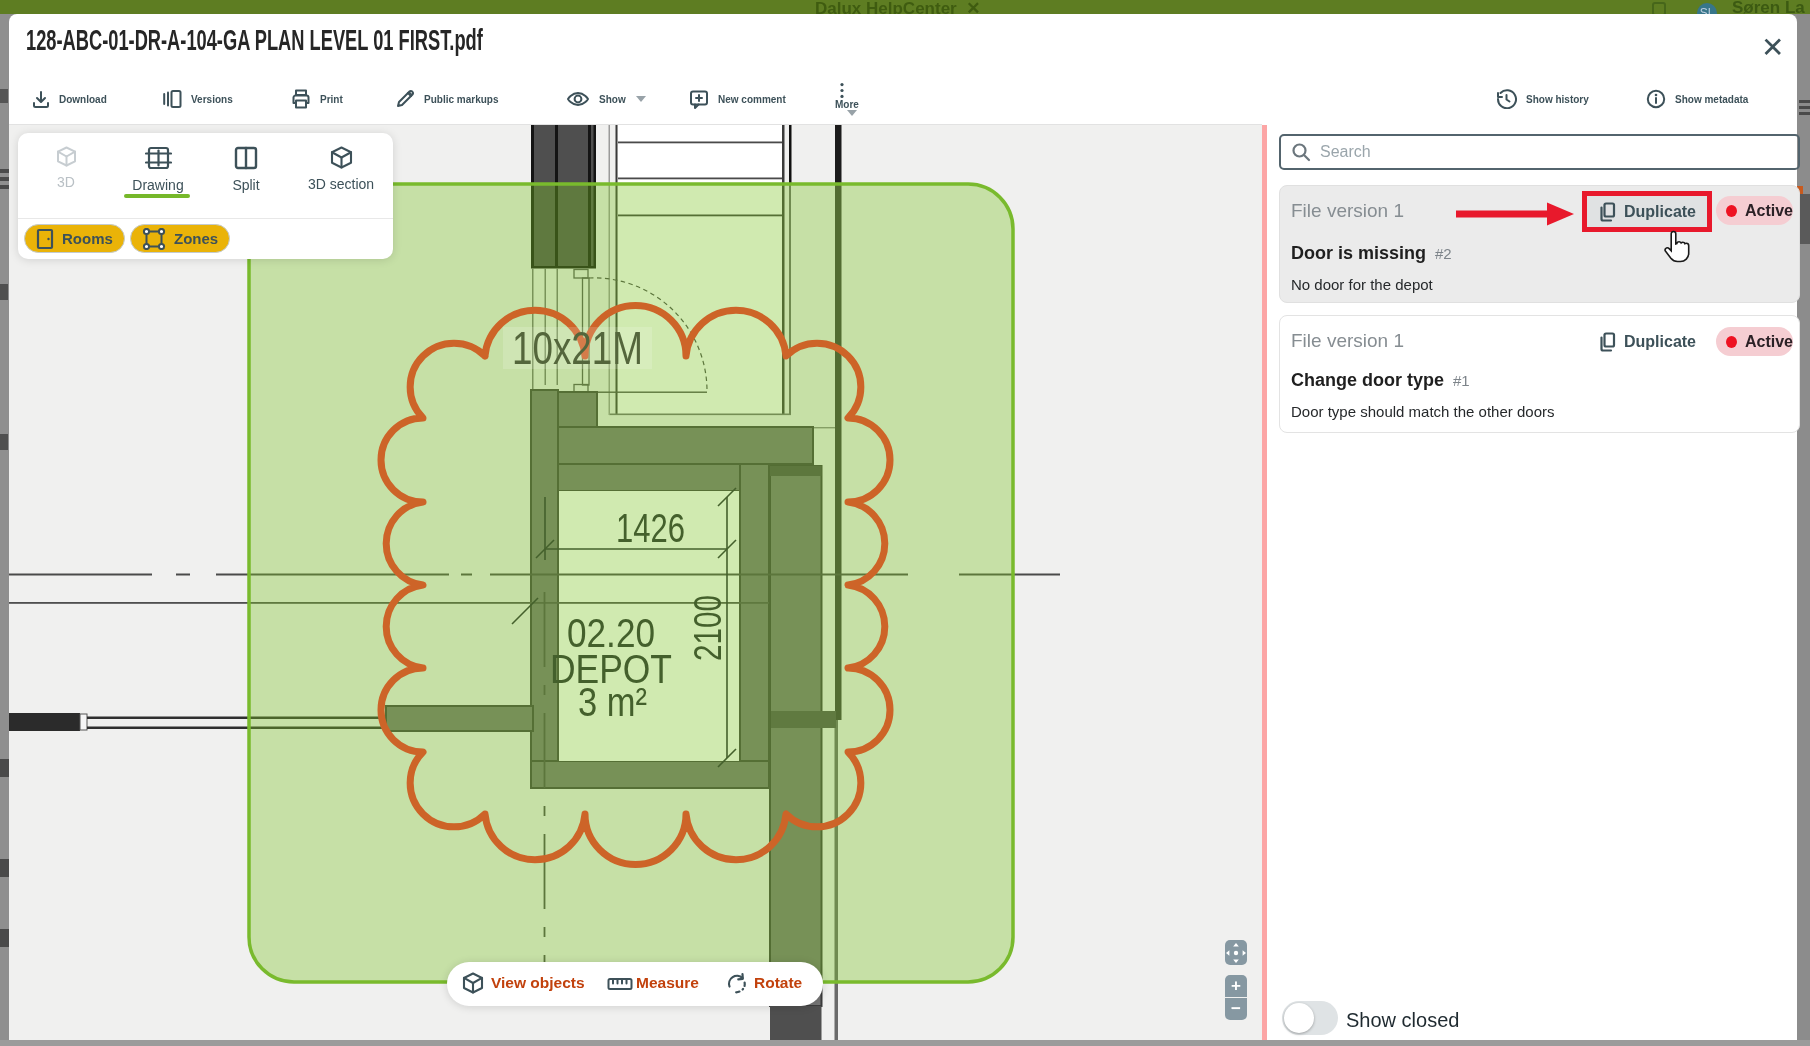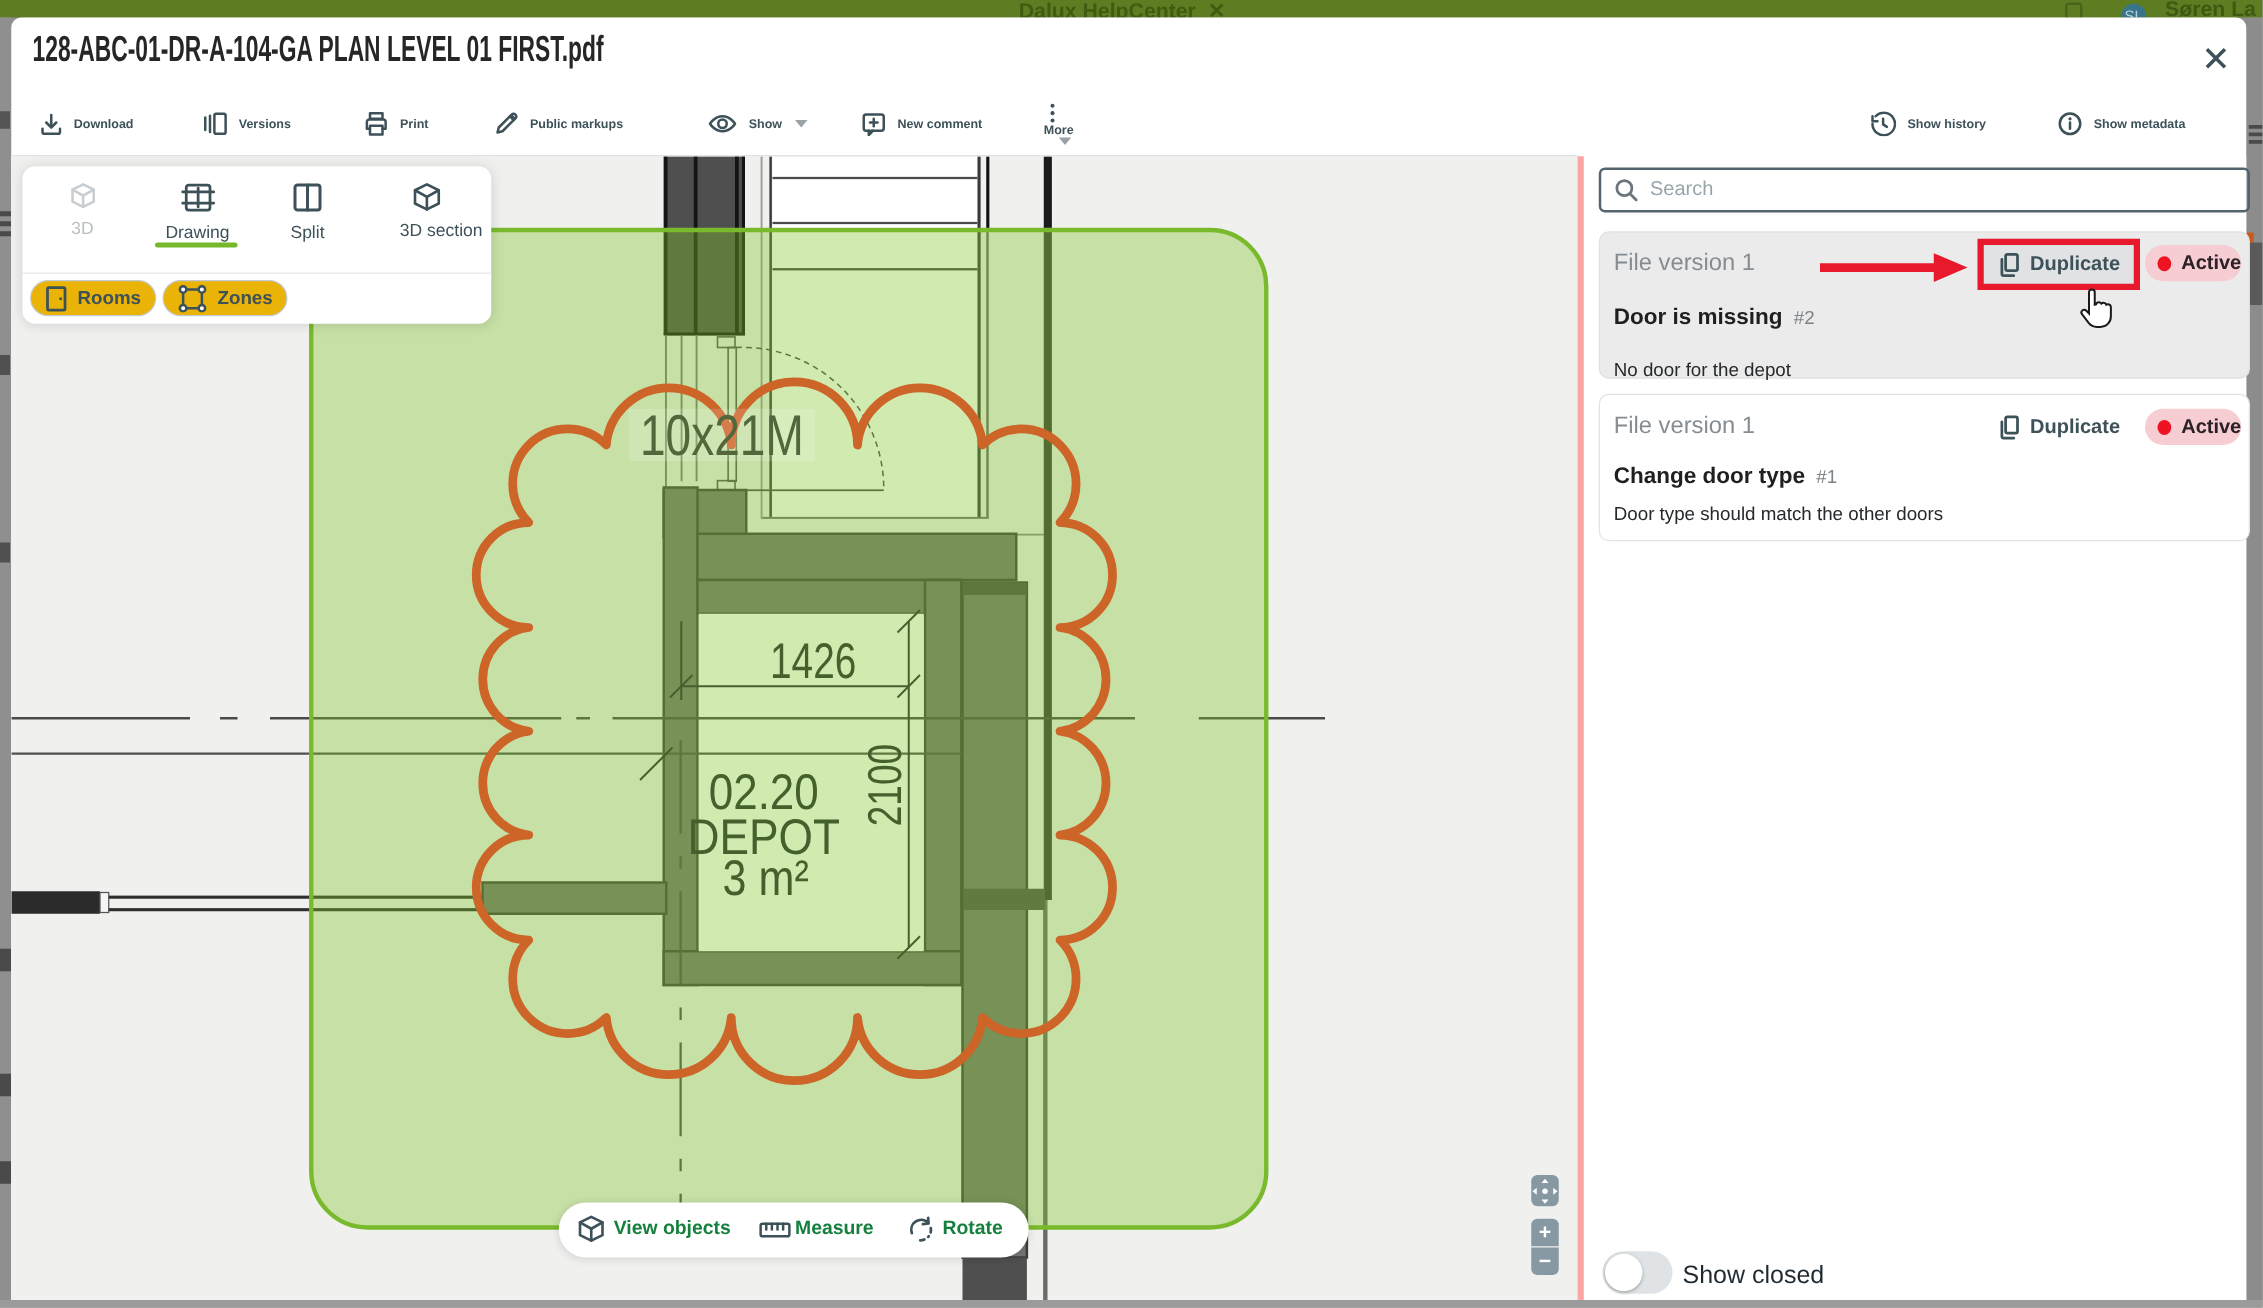--- a/index.html
+++ b/index.html
@@ -15,21 +15,21 @@
 .caret { width:0; height:0; border-left:5.5px solid transparent; border-right:5.5px solid transparent; border-top:6.5px solid #98a2a8; margin-left:10px; }
 #vsep { left:0; top:110px; width:1253px; height:1px; background:#e2e2e2; z-index:12;}
 #viewer { left:0; top:111px; width:1253px; height:915px; background:#f0f0ef; overflow:hidden; }
 #sidebar { left:1253px; top:111px; width:535px; height:915px; background:#ffffff; border-left:5px solid #fca5a5; }
 #plansvg { position:absolute; left:0; top:0; }
 #leftpanel { left:9px; top:8px; width:375px; height:126px; background:#fff; border-radius:10px; box-shadow:0 1px 10px rgba(0,0,0,0.13); z-index:5; }
 .tab { position:absolute; top:13px; width:90px; text-align:center; font-size:14px; color:#3d5159; }
 .tab svg { display:block; margin:0 auto 7px; }
 .pill { position:absolute; top:91px; height:29px; border:1px solid #c3cbd0; border-radius:15px; display:inline-flex; align-items:center; padding:0 11px; font-size:15px; font-weight:700; color:#3d5159; background:#eab308; }
 .pill svg { margin-right:8px; }
-#btoolbar { left:438px; top:837px; width:376px; height:44px; background:#fff; border-radius:22px; box-shadow:0 1px 8px rgba(0,0,0,0.14); z-index:5; color:#15803d; font-size:15.5px; font-weight:700; }
+#btoolbar { left:438px; top:837px; width:376px; height:44px; background:#fff; border-radius:22px; box-shadow:0 1px 8px rgba(0,0,0,0.14); z-index:5; color:#c2410c; font-size:15.5px; font-weight:700; }
 #btoolbar svg { margin-right:9px; }
 .zbtn { position:absolute; left:1216px; width:22px; background:#8698a2; color:#fff; border-radius:5px; text-align:center; font-weight:700; z-index:5; display:flex; align-items:center; justify-content:center;}
 #searchbox { left:12px; top:9px; width:521px; height:36px; border:2px solid #53646d; border-radius:5px; display:flex; align-items:center; padding:0 10px; }
 #searchbox span { color:#9aa5ab; font-size:16px; margin-left:9px; }
 .card { position:absolute; left:12px; width:521px; height:118px; border-radius:8px; }
 .filever { position:absolute; left:11px; top:14px; font-size:19px; color:#868d92; }
 .dupbtn { position:absolute; display:flex; align-items:center; font-size:16px; font-weight:700; color:#3d5159; }
 .dupbtn svg { margin-right:8px; }
 .badge { position:absolute; width:77px; height:29px; background:#f5cdd2; border-radius:15px; display:flex; align-items:center; padding-left:10px; font-size:16px; font-weight:700; color:#2b2126; }
 .badge .dot { width:12px; height:12px; border-radius:50%; background:#ee1222; margin-right:8px; }
@@ -226,21 +226,21 @@
 <div class="tab" style="left:95px;"><svg width="27" height="24" viewBox="0 0 27 24" fill="none" stroke="#3d5159" stroke-width="2.2" stroke-linecap="round" stroke-linejoin="round">
             <rect x="4" y="2" width="19" height="20" rx="2"></rect>
             <line x1="1" y1="7.5" x2="26" y2="7.5"></line>
             <line x1="1" y1="16.5" x2="26" y2="16.5"></line>
             <line x1="13.5" y1="4.5" x2="13.5" y2="19.5"></line>
           </svg><span>Drawing</span></div>
 <div class="tab" style="left:183px;"><svg width="24" height="24" viewBox="0 0 24 24" fill="none" stroke="#3d5159" stroke-width="2.4" stroke-linecap="round" stroke-linejoin="round">
             <rect x="2" y="2" width="20" height="20" rx="2"></rect>
             <line x1="12" y1="2" x2="12" y2="22"></line>
           </svg><span>Split</span></div>
-<div class="tab" style="left:278px;text-align:right;"><svg width="23" height="23" viewBox="0 0 23 23" fill="none" stroke="#3d5159" stroke-width="2.1" stroke-linecap="round" stroke-linejoin="round">
+<div class="tab" style="left:278px;"><svg width="23" height="23" viewBox="0 0 23 23" fill="none" stroke="#3d5159" stroke-width="2.1" stroke-linecap="round" stroke-linejoin="round">
             <path d="M11.5 1.5 L21 6.210000000000001 V16.79 L11.5 21.5 L2 16.79 V6.210000000000001 Z"></path>
             <path d="M2 6.210000000000001 L11.5 11.5 L21 6.210000000000001"></path>
             <line x1="11.5" y1="11.5" x2="11.5" y2="21.5"></line>
           </svg><span>3D section</span></div>
 <div class="abs" style="left:106px; top:61px; width:66px; height:4px; background:#76b82a; border-radius:2px;"></div>
 <div class="abs" style="left:0; top:85px; width:375px; height:1px; background:#e8e8e8;"></div>
 <div class="pill" style="left:6px;">
           <svg width="18" height="22" viewBox="0 0 18 22" fill="none" stroke="#3d5159" stroke-width="2.2" stroke-linecap="round" stroke-linejoin="round">
             <rect x="2" y="2" width="14" height="18" rx="1"></rect>
             <circle cx="12.5" cy="11" r="1.2" fill="#3d5159" stroke="none"></circle>
@@ -318,21 +318,21 @@
           <span>Active</span>
         </div>
   <svg class="abs" style="left:165px; top:14px; z-index:5;" width="132" height="28" viewBox="0 0 132 28">
     <path d="M11 14 H103" stroke="#e8192c" stroke-width="7"></path>
     <path d="M102 2.5 L129 14 L102 25.5 Z" fill="#e8192c"></path>
   </svg>
   <div class="abs" style="left:383px; top:43px; z-index:6;"><svg width="30" height="38" viewBox="0 0 30 38">
             <path d="M10.5 2.5c1.3 0 2.3 1 2.3 2.3v10l1-.3c.3-1 1.2-1.7 2.3-1.7.8 0 1.6.4 2 1.1.4-.4 1-.7 1.7-.7 1 0 1.9.6 2.2 1.5.4-.3.8-.4 1.3-.4 1.3 0 2.4 1.1 2.4 2.4v7.5c0 4.6-3.7 8.3-8.3 8.3h-2.9c-2.6 0-5-1.2-6.6-3.2l-5.3-7c-.7-.9-.6-2.2.3-3 .8-.8 2.2-.8 3 .1l2.3 2.4V4.8c0-1.3 1-2.3 2.3-2.3z" fill="#fff" stroke="#1a1a1a" stroke-width="1.6"></path>
           </svg></div>
   <div class="ctitle" style="top:57px;">Door is missing<span>#2</span></div>
-  <div class="cdesc" style="top:102px;text-align:right;">No door for the depot</div>
+  <div class="cdesc" style="top:90px;text-align:right;">No door for the depot</div>
 </div>
 <div class="abs card" style="top:190px; background:#fff; border:1px solid #e3e3e3;">
   <div class="filever">File version 1</div>
   <div class="dupbtn" style="left:316px; top:15px;">
           <svg width="20" height="22" viewBox="0 0 20 22" fill="none" stroke="#3d5159" stroke-width="2.2" stroke-linecap="round" stroke-linejoin="round">
             <path d="M5.5 6.5V18a1.5 1.5 0 0 0 1.5 1.5h8"></path>
             <rect x="8.5" y="2.5" width="9.5" height="13" rx="1.5"></rect>
           </svg>
           <span>Duplicate</span>
         </div>

